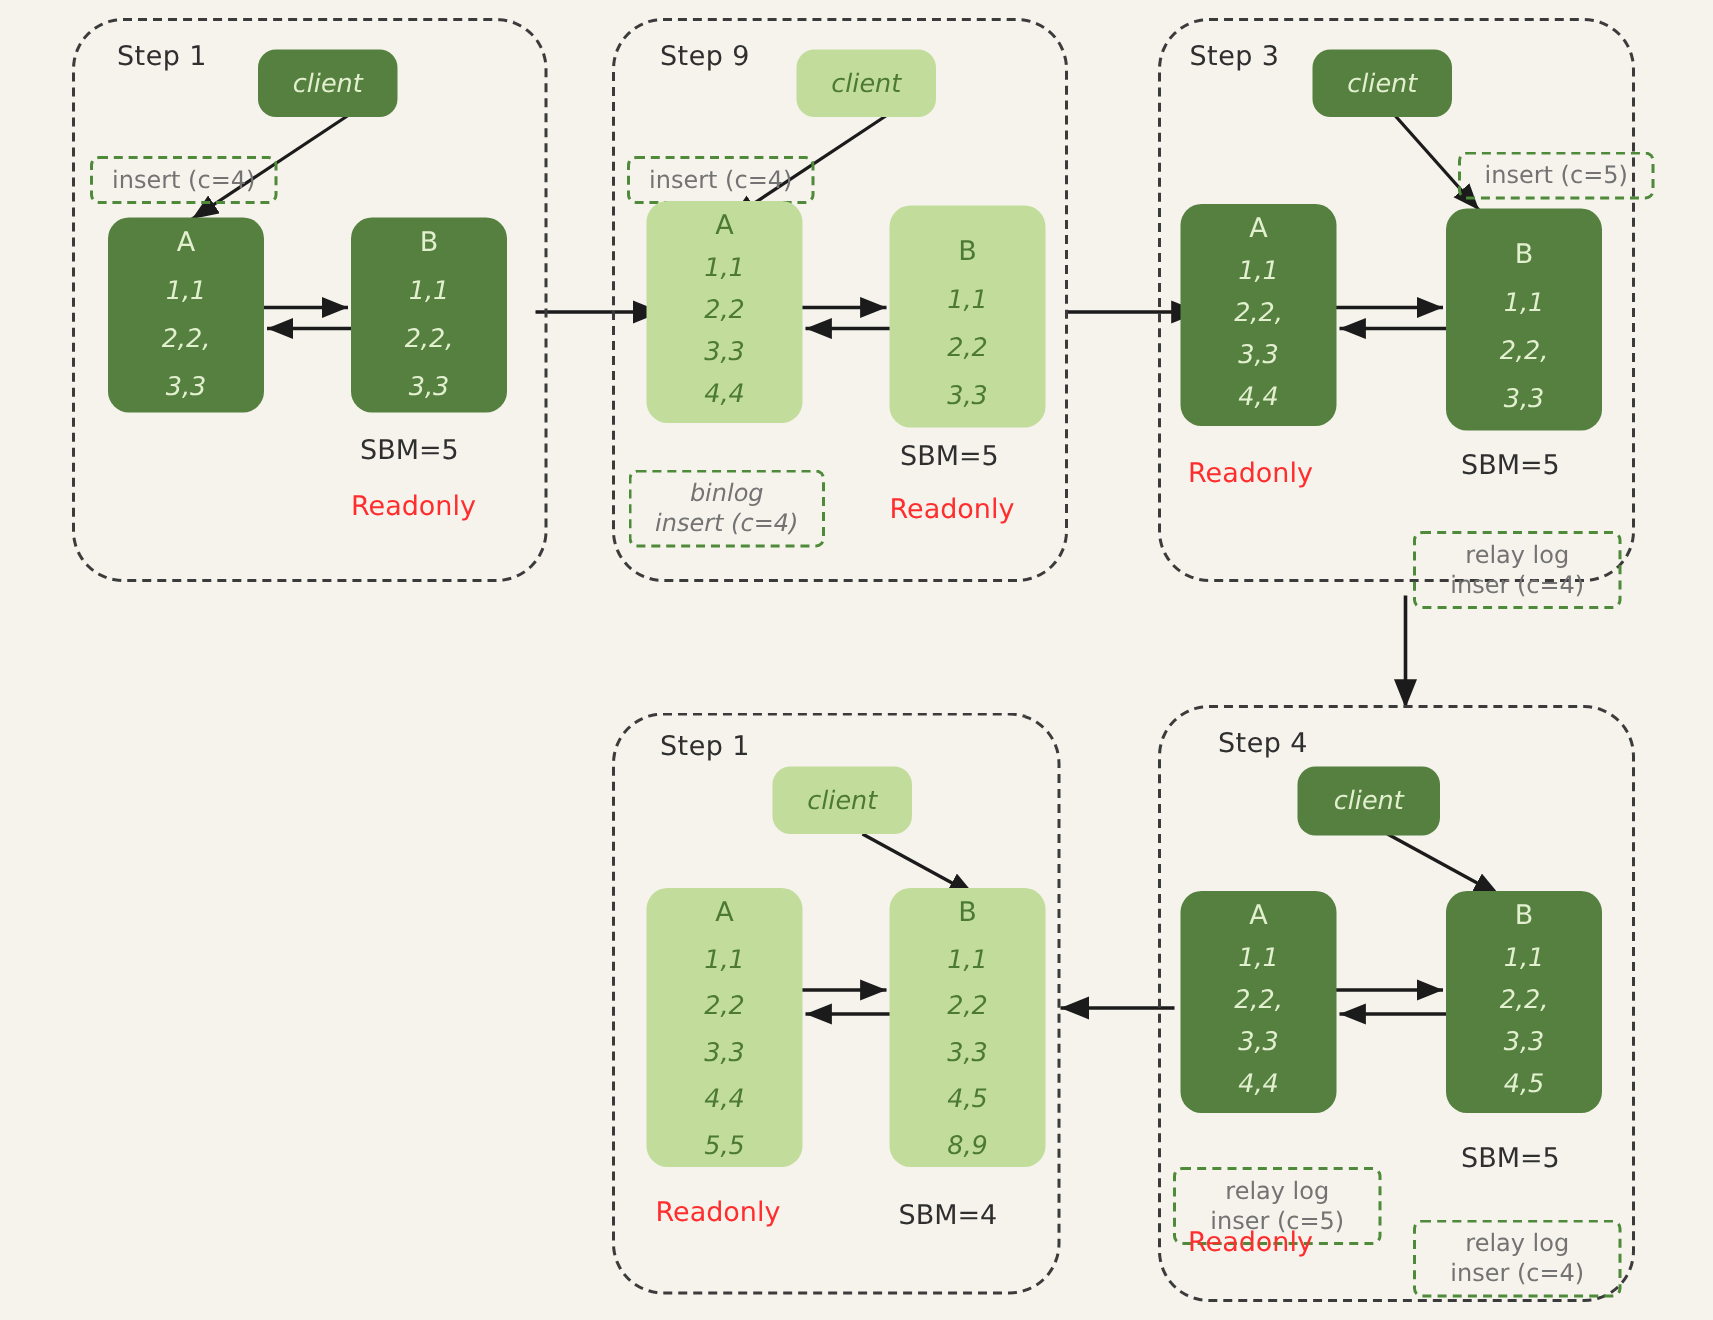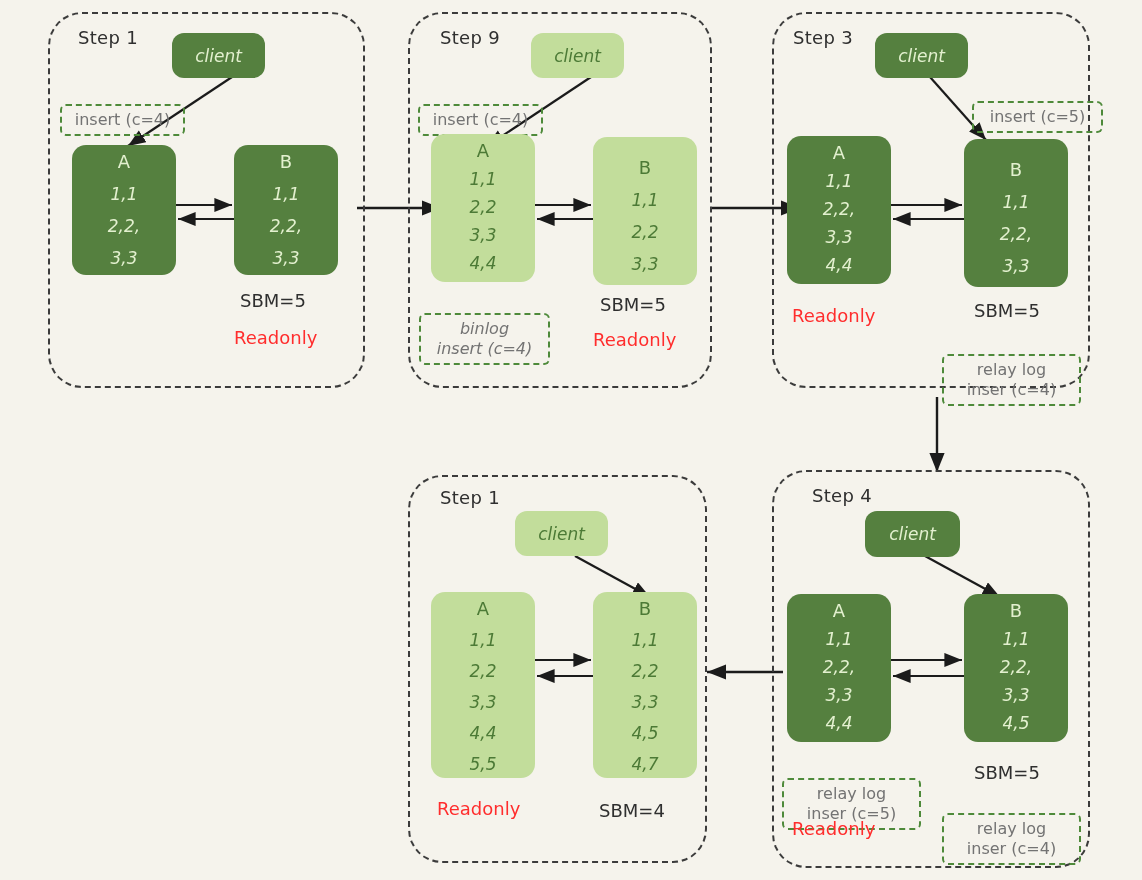--- a/index.html
+++ b/index.html
@@ -282,19 +282,19 @@
     <span class="row" style="margin-top:14px;">4,4</span>
     <span class="row" style="margin-top:14px;">5,5</span>
   </div>
 
   <div class="node light" style="left:593px;top:592px;width:104px;height:186px;">
     <span class="row head">B</span>
     <span class="row" style="margin-top:14px;">1,1</span>
     <span class="row" style="margin-top:14px;">2,2</span>
     <span class="row" style="margin-top:14px;">3,3</span>
     <span class="row" style="margin-top:14px;">4,5</span>
-    <span class="row" style="margin-top:14px;">4,7</span>
+    <span class="row" style="margin-top:14px;">8,9</span>
   </div>
 
   <div class="txt readonly" style="left:437px;top:798px;">Readonly</div>
   <div class="txt" style="left:599px;top:800px;">SBM=4</div>
 
 </div>
 
 </body></html>

